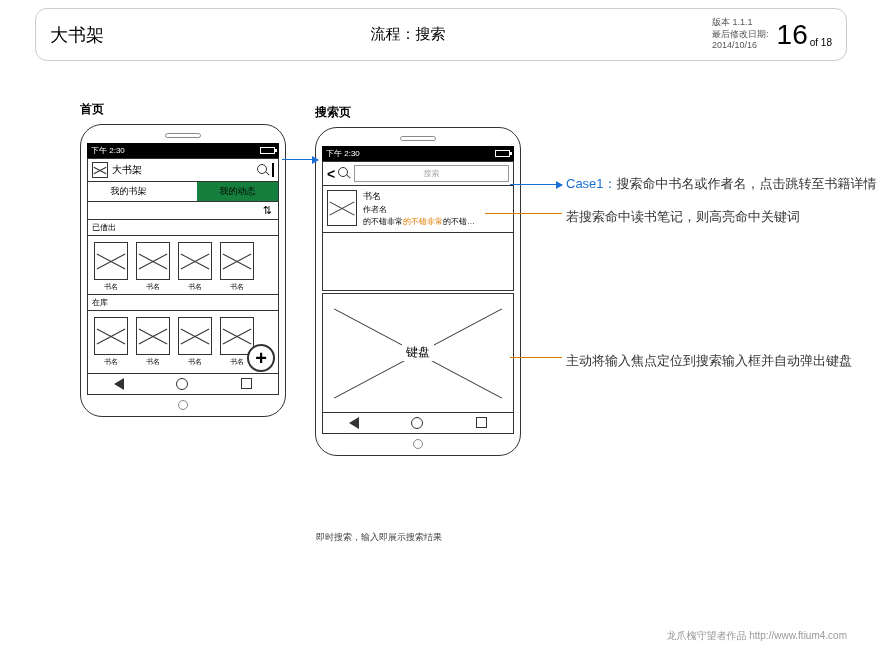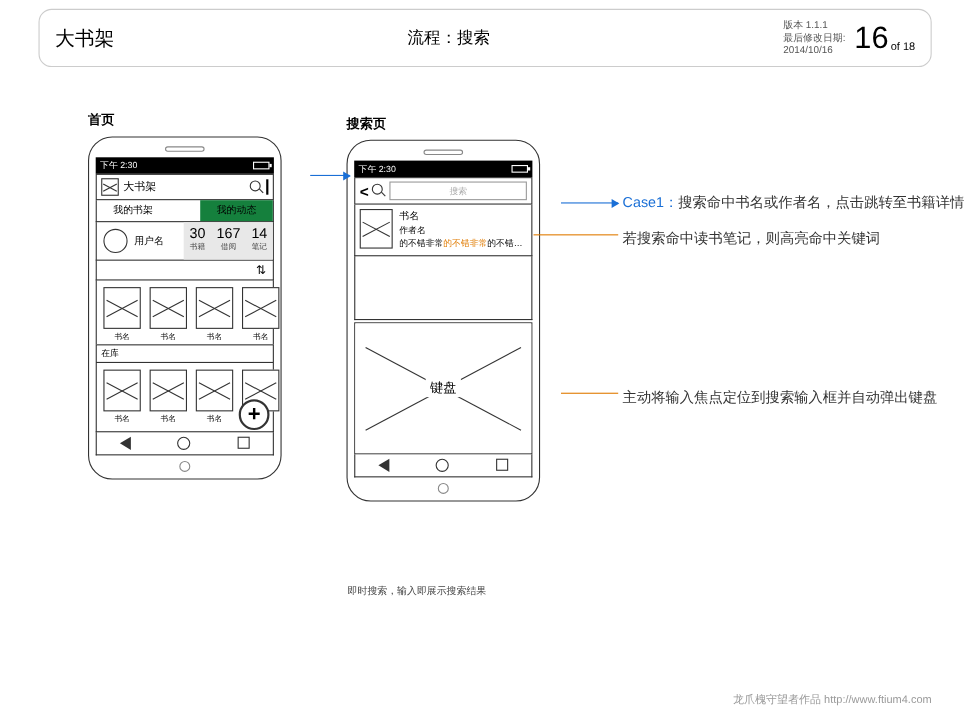--- a/index.html
+++ b/index.html
@@ -11,21 +11,21 @@
   .hb-flow { flex: 1; text-align: center; font-size: 15px; }
   .hb-meta { font-size: 9px; color: #555; line-height: 1.3; text-align: left; }
   .hb-page { font-size: 28px; font-weight: 300; margin-left: 8px; }
   .hb-of { font-size: 10px; align-self: flex-end; margin-bottom: 4px; margin-left: 2px; }
   
   
   .stage { position: relative; margin-top: 40px; }
   .screen-label { font-size: 12px; font-weight: bold; margin-bottom: 6px; }
   
   
-  .phone { width: 176px; border: 1.5px solid #333; border-radius: 22px; background: #fff; padding: 8px 6px 6px; position: absolute; }
+  .phone { width: 206px; border: 1.5px solid #333; border-radius: 22px; background: #fff; padding: 8px 6px 6px; position: absolute; }
   .phone .earpiece { width: 36px; height: 5px; border: 1px solid #888; border-radius: 3px; margin: 0 auto 5px; }
   .phone .home { width: 10px; height: 10px; border: 1px solid #888; border-radius: 50%; margin: 5px auto 0; }
   .statusbar { background: #000; color: #fff; font-size: 8px; padding: 2px 4px; display: flex; justify-content: space-between; align-items: center; }
   .battery { width: 15px; height: 7px; border: 1px solid #fff; position: relative; }
   .battery::after { content: ""; position: absolute; right: -3px; top: 1px; width: 2px; height: 3px; background: #fff; }
   .navbar { border: 1px solid #333; border-top: none; display: flex; justify-content: space-around; padding: 4px 0; }
   .nav-tri { width: 0; height: 0; border-top: 6px solid transparent; border-bottom: 6px solid transparent; border-right: 10px solid #333; }
   .nav-circ { width: 12px; height: 12px; border: 1.5px solid #333; border-radius: 50%; }
   .nav-sq { width: 11px; height: 11px; border: 1.5px solid #333; }
   
@@ -118,39 +118,22 @@
       <div class="app-header">
         <div class="x-thumb"></div>
         <div class="app-title">大书架</div>
         <div class="mag"></div>
         <div class="cursor-bar"></div>
       </div>
       <div class="tabs">
         <div>我的书架</div>
         <div class="inactive">我的动态</div>
       </div>
-      <div class="user-row">
-        <div class="avatar-circ"></div>
-        <div class="username">用户名</div>
-        <div class="stats">
-          <div class="stat">
-              <div class="num">30</div>
-              <div class="lbl">书籍</div>
-            </div>
-          <div class="stat">
-              <div class="num">167</div>
-              <div class="lbl">借阅</div>
-            </div>
-          <div class="stat">
-              <div class="num">14</div>
-              <div class="lbl">笔记</div>
-            </div>
-        </div>
-      </div>
       <div class="sort-row">⇅</div>
+      <div class="section-label">已借出</div>
       <div class="book-grid">
         <div class="book-item">
             <div class="x-thumb"></div>
             <div class="bn">书名</div>
           </div>
         <div class="book-item">
             <div class="x-thumb"></div>
             <div class="bn">书名</div>
           </div>
         <div class="book-item">

